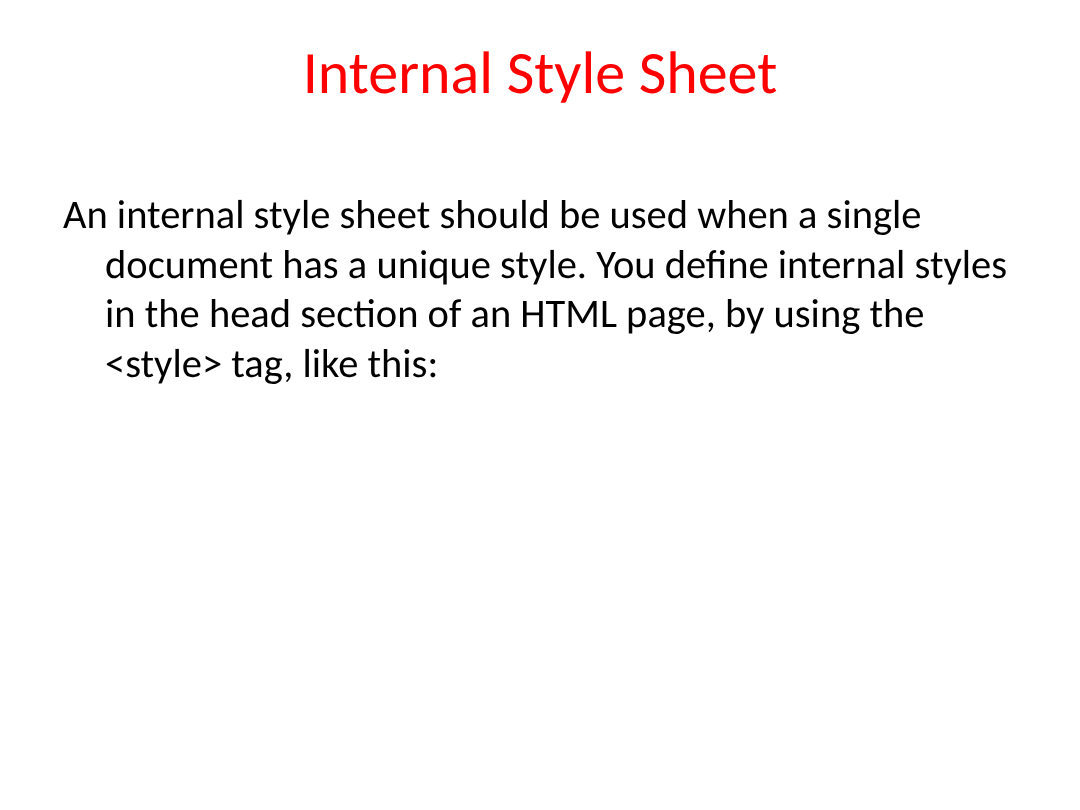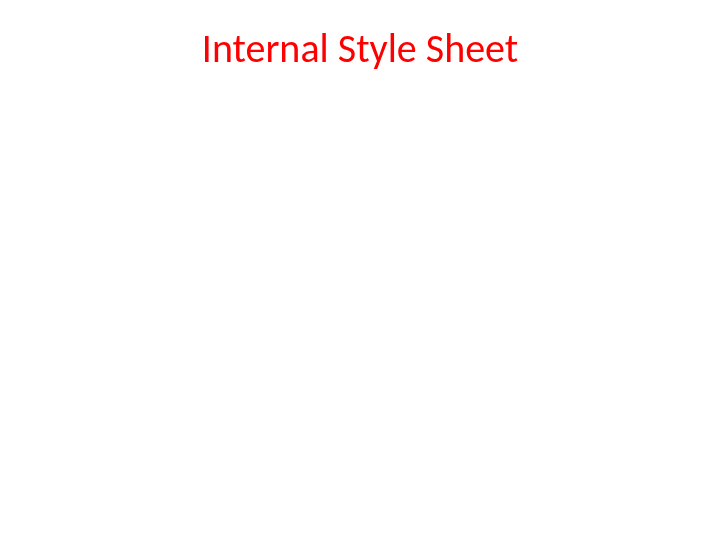--- a/index.html
+++ b/index.html
@@ -44,13 +44,16 @@
     padding-left: 28px;
     text-indent: -28px;
   }
 </style>
 </head>
 <body>
 
 <div class="slide">
   <div class="title">Internal Style Sheet</div>
 
+  <div class="body-text">
+    <span class="indent">An internal style sheet should be used when a single document has a unique style. You define internal styles in the head section of an HTML page, by using the &lt;style&gt; tag, like this:</span>
+  </div>
 </div>
 
 </body></html>

